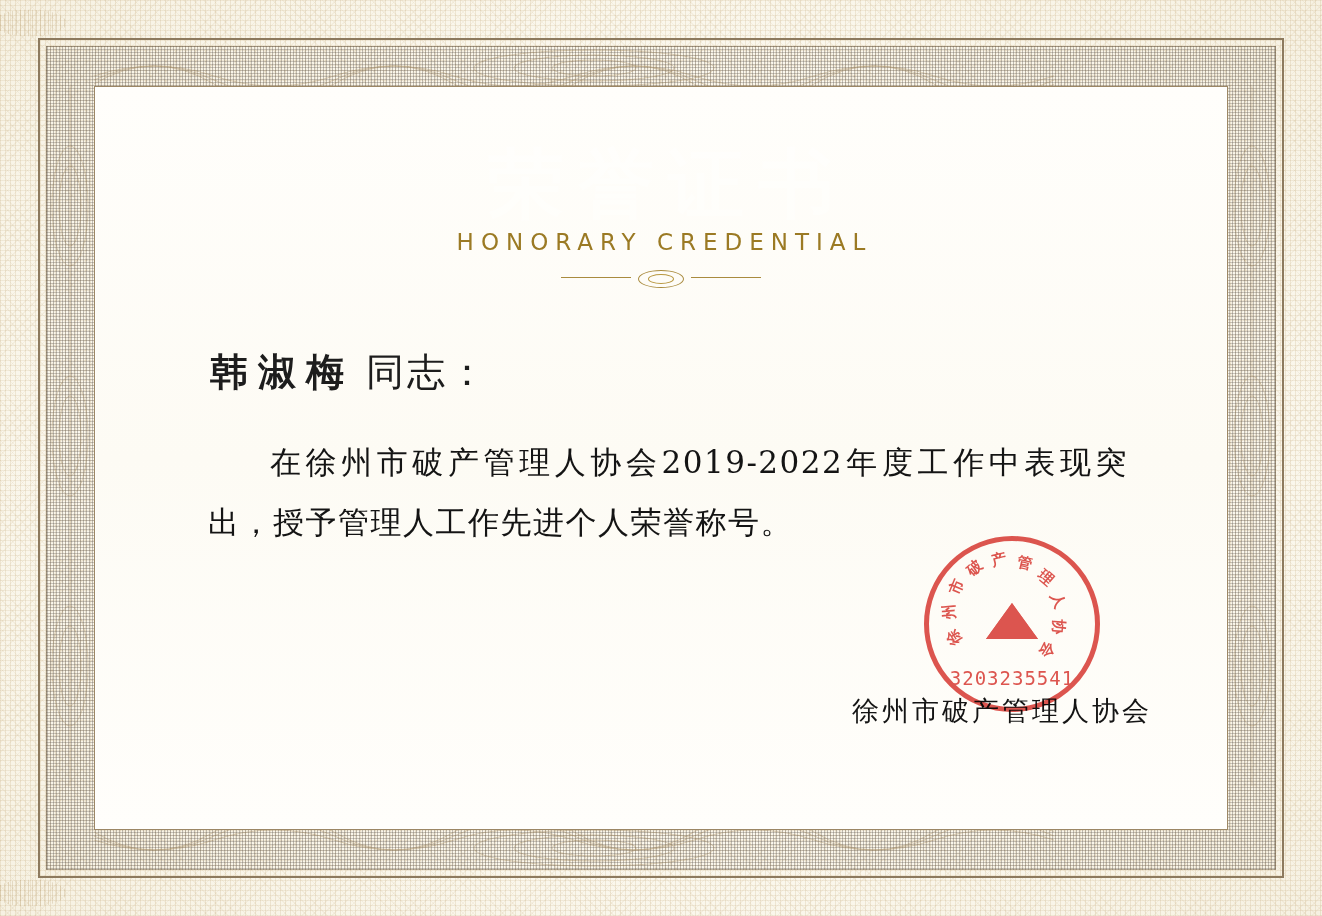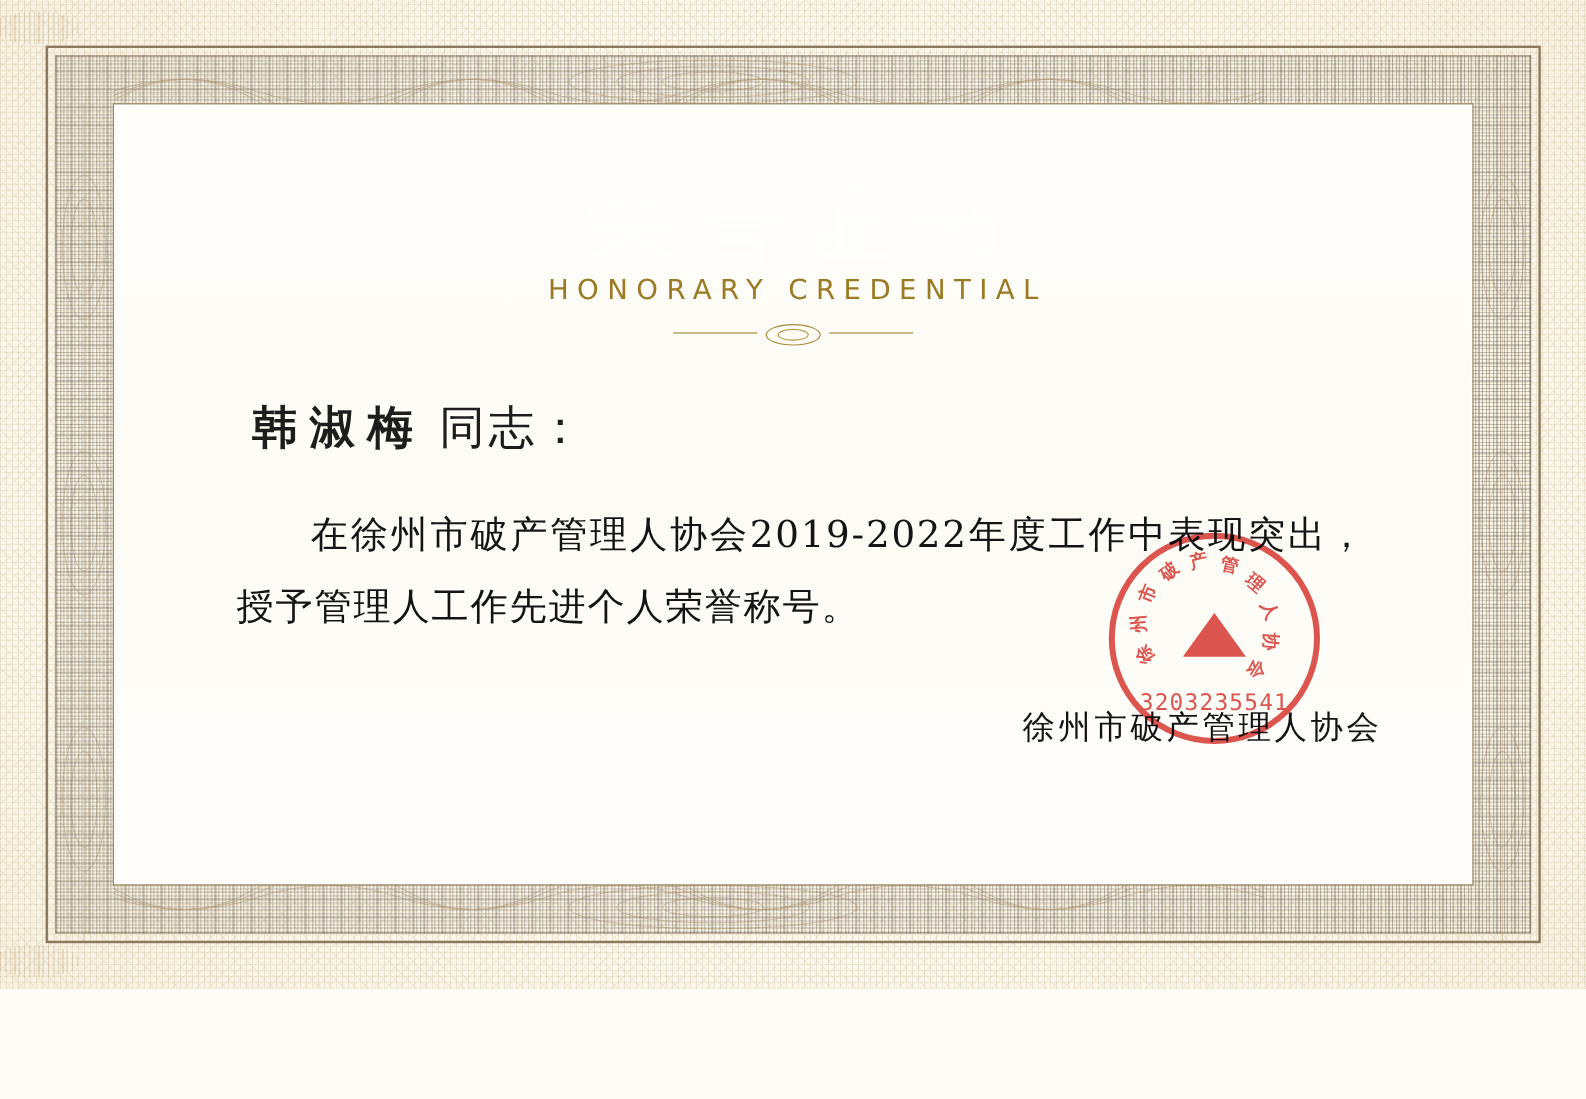--- a/index.html
+++ b/index.html
@@ -5,21 +5,21 @@
 <style>
   html,body{margin:0;padding:0;}
   body{
     width:1322px;height:916px;
     background:#fdfcf7;
     font-family:"DejaVu Serif","Liberation Serif",serif;
     overflow:hidden;
   }
   .certificate{
     position:relative;
-    width:1322px;height:824px;
+    width:1322px;height:916px;
     background:
       radial-gradient(ellipse at 50% 50%, #fffef9 0%, #fbf8ee 60%, #f6f1e2 100%);
     box-sizing:border-box;
     overflow:hidden;
   }
 
   
   .guilloche-outer{
     position:absolute;inset:0;
     background:
@@ -122,45 +122,45 @@
     width:44px;height:16px;
     border:1px solid #a98b3e;
     border-radius:50% / 50%;
   }
   .divider .dia:after{
     content:"";position:absolute;left:9px;top:3px;width:24px;height:8px;
     border:1px solid #b8973f;border-radius:50% / 50%;
   }
 
   .salutation{
-    margin-top:44px;
+    margin-top:60px;
     font-size:38px;
     color:#1d1d1d;
     letter-spacing:3px;
     padding-left:46px;
     font-family:"DejaVu Serif","Liberation Serif",serif;
   }
   .salutation .name{
     font-weight:bold;letter-spacing:10px;margin-right:12px;
   }
   .body-text{
     margin-top:34px;
     font-size:31px;
     line-height:60px;
     color:#141414;
     letter-spacing:1.5px;
     padding:0 14px 0 28px;
     text-align:justify;
   }
-  .body-text p{margin:5px;text-indent:2em;}
+  .body-text p{margin:16px;text-indent:2em;}
   .body-text p + p{margin-top:4px;}
 
   .signature{
     position:absolute;
-    right:76px;bottom:108px;
+    right:76px;bottom:96px;
     text-align:right;
     font-size:27px;
     color:#141414;
     letter-spacing:3px;
     line-height:46px;
   }
 
   
   .seal{
     position:absolute;

